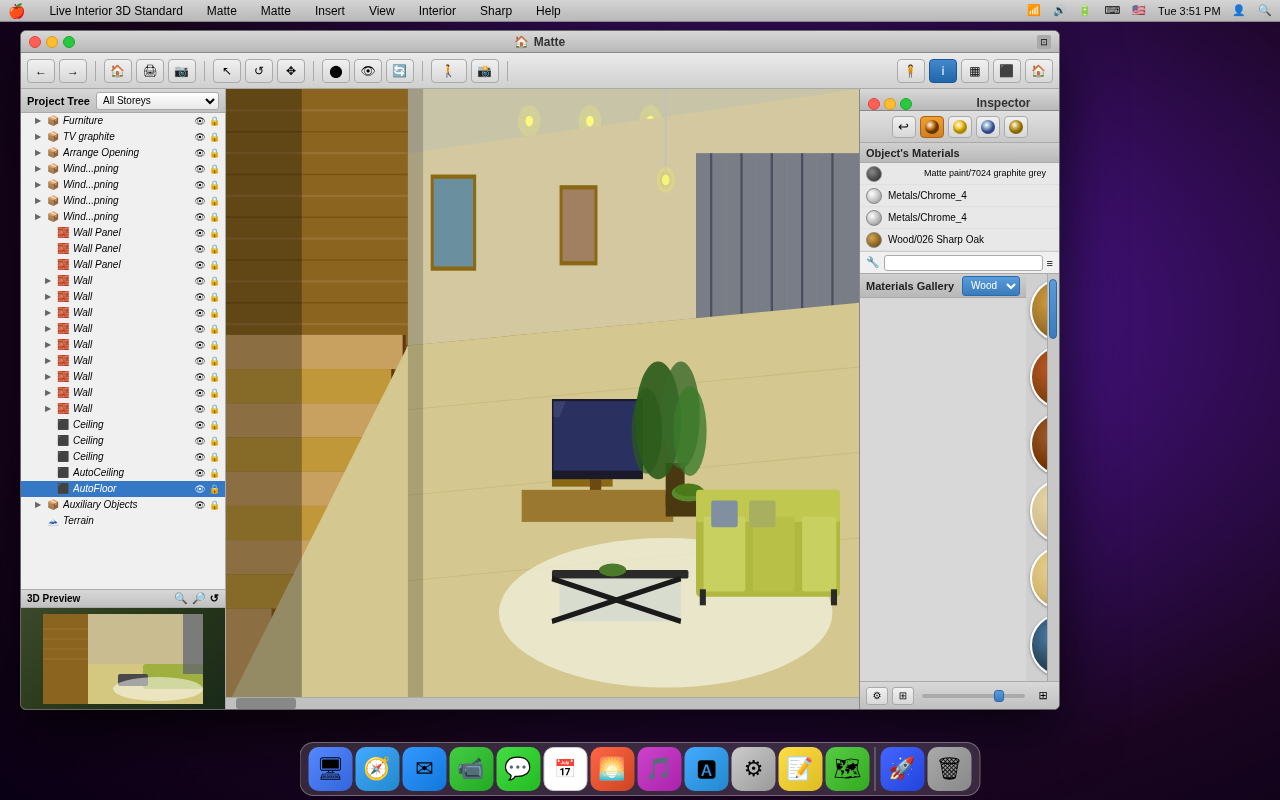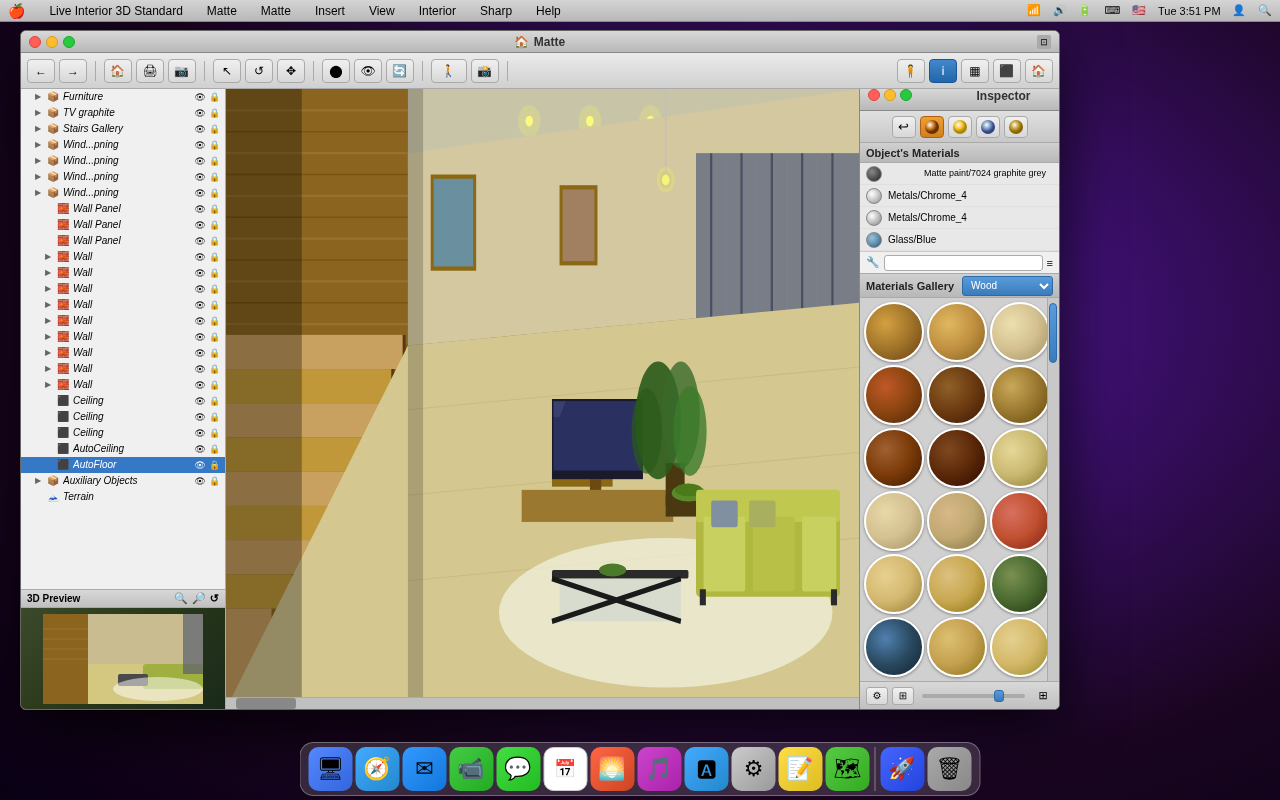--- a/index.html
+++ b/index.html
@@ -203,21 +203,21 @@
       border-left: 1px solid #888;
       display: flex;
       flex-direction: column;
       overflow: hidden;
     }
 
     .inspector-titlebar {
       height: 22px;
       background: linear-gradient(to bottom, #d8d8d8 0%, #b8b8b8 100%);
       display: flex;
-      align-items: flex-start;
+      align-items: flex-end;
       padding: 0 8px;
       border-bottom: 1px solid #888;
       gap: 44px;
     }
     .inspector-traffic-lights { display: flex; gap: 4px; }
     .inspector-title { margin-left: auto; margin-right: auto; font-size: 12px; font-weight: 600; color: #333; }
 
     .inspector-toolbar {
       height: 32px;
       background: linear-gradient(to bottom, #e0e0e0, #c8c8c8);
@@ -293,21 +293,21 @@
       border: 1px solid #aaa;
       border-radius: 3px;
       padding: 0 4px;
       background: white;
     }
 
     
     .gallery-section {
       flex: 1;
       display: flex;
-      flex-direction: column;
+      flex-direction: row;
       overflow: hidden;
     }
     .gallery-header-row {
       height: 24px;
       background: linear-gradient(to bottom, #d0d0d0, #b8b8b8);
       border-bottom: 1px solid #aaa;
       display: flex;
       align-items: center;
       padding: 0 6px;
       font-size: 11px;
@@ -508,41 +508,45 @@
         <div class="toolbar-btn" style="background: linear-gradient(to bottom, #4488cc, #2266aa); color: white; border-color: #1a5599;">ℹ</div>
         <div class="toolbar-btn">▦</div>
         <div class="toolbar-btn">⬛</div>
         <div class="toolbar-btn">🏠</div>
       </div>
     </div>
 
     <div class="main-content">
 
       <div class="sidebar">
+        <div class="project-tree-header">
+          <span>Project Tree</span>
+          <select class="storeys-select"><option>All Storeys</option></select>
+        </div>
 
         <div class="tree-content" style="position: relative;">
 
           <div class="tree-item indent-1">
             <span class="tree-arrow">▶</span>
             <span class="tree-icon" style="font-size:10px;">📦</span>
             <span class="tree-label">Furniture</span>
             <span class="tree-eye">👁</span>
             <span class="tree-lock">🔒</span>
           </div>
           <div class="tree-item indent-1">
             <span class="tree-arrow">▶</span>
             <span class="tree-icon" style="font-size:10px;">📦</span>
             <span class="tree-label">TV graphite</span>
             <span class="tree-eye">👁</span>
             <span class="tree-lock">🔒</span>
           </div>
           <div class="tree-item indent-1">
             <span class="tree-arrow">▶</span>
             <span class="tree-icon" style="font-size:10px;">📦</span>
-            <span class="tree-label">Stairs Gallery</span>
+            <span class="tree-label">Arrange Opening</span>
             <span class="tree-eye">👁</span>
             <span class="tree-lock">🔒</span>
           </div>
           <div class="tree-item indent-1">
             <span class="tree-arrow">▶</span>
             <span class="tree-icon" style="font-size:10px;">📦</span>
             <span class="tree-label">Wind...pning</span>
             <span class="tree-eye">👁</span>
             <span class="tree-lock">🔒</span>
           </div>
@@ -977,22 +981,22 @@
           </div>
           <div class="material-item">
             <div class="material-swatch" style="background: radial-gradient(circle at 35% 35%, #ffffff 0%, #c8c8c8 50%, #888 100%);"></div>
             <span style="font-size:10px;">Metals/Chrome_4</span>
           </div>
           <div class="material-item">
             <div class="material-swatch" style="background: radial-gradient(circle at 35% 35%, #ffffff 0%, #c0c0c0 50%, #808080 100%);"></div>
             <span style="font-size:10px;">Metals/Chrome_4</span>
           </div>
           <div class="material-item">
-            <div class="material-swatch" style="background: radial-gradient(circle at 35% 35%, #a0c0d8 0%, #6090b0 50%, #304860 100%);"></div>
-            <span style="font-size:10px;">Glass/Blue</span>
+            <div class="material-swatch" style="background: radial-gradient(circle at 35% 35%, #d4a850 0%, #8B6420 60%, #5a3810 100%);"></div>
+            <span style="font-size:10px;">Wood/026 Sharp Oak</span>
           </div>
 
           <div class="material-search">
             <span style="font-size:11px;">🔧</span>
             <input type="text" style="flex: 1 1 0%; height: 16px; font-size: 10px; border: 1px solid rgb(170, 170, 170); border-radius: 3px; padding: 0px 4px;">
             <span style="font-size:11px;">≡</span>
           </div>
         </div>
 
         <div class="gallery-section">

